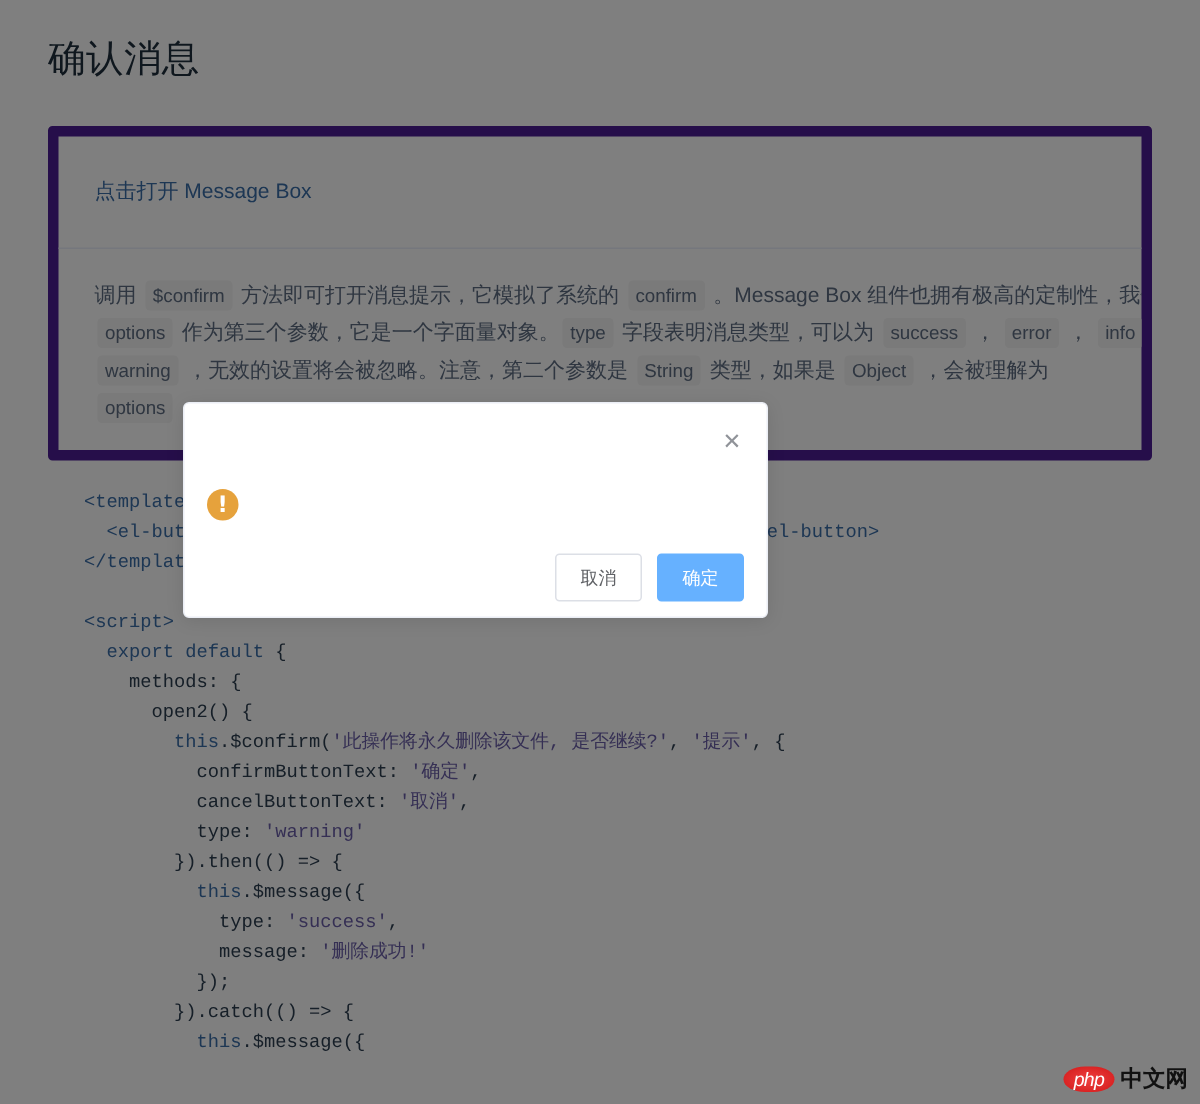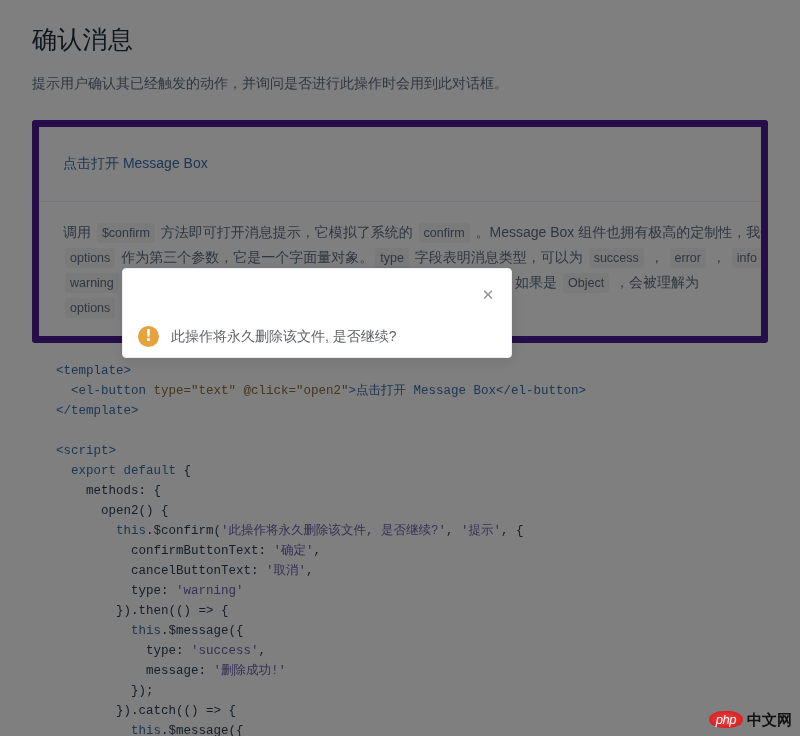--- a/index.html
+++ b/index.html
@@ -224,21 +224,20 @@
     line-height: 15px;
   }
 </style>
 </head>
 <body>
 
 <div id="page">
 
   <div class="doc">
     <h1 class="page-title">确认消息</h1>
-    <p class="page-desc">提示用户确认其已经触发的动作，并询问是否进行此操作时会用到此对话框。</p>
 
     <div class="demo-card">
       <div class="demo-stage">
         <a class="demo-link" href="#">点击打开 Message Box</a>
       </div>
       <div class="demo-desc" id="demo-desc">
           <div><span>调用 </span><span class="inline-code">$confirm</span><span> 方法即可打开消息提示，它模拟了系统的 </span><span class="inline-code">confirm</span><span> 。Message Box 组件也拥有极高的定制性，我们可以传入</span></div>
           <div><span class="inline-code">options</span><span> 作为第三个参数，它是一个字面量对象。</span><span class="inline-code">type</span><span> 字段表明消息类型，可以为 </span><span class="inline-code">success</span><span> ， </span><span class="inline-code">error</span><span> ， </span><span class="inline-code">info</span></div>
           <div><span class="inline-code">warning</span><span> ，无效的设置将会被忽略。注意，第二个参数是 </span><span class="inline-code">String</span><span> 类型，如果是 </span><span class="inline-code">Object</span><span> ，会被理解为 </span></div>
           <div><span class="inline-code">options</span><span> 。</span></div>
@@ -249,21 +248,24 @@
   </div>
 
   <div class="overlay"></div>
 
   <div class="msgbox" role="dialog">
     <div class="msgbox-header">
       <button class="msgbox-close">✕</button>
     </div>
     <div class="msgbox-content">
       <span class="warn-icon">!</span>
-      <span class="msgbox-message">此操作将永久删除该文件, 是否继续?</span>
+    </div>
+    <div class="msgbox-footer">
+      <button class="btn">取消</button>
+      <button class="btn btn-primary">确定</button>
     </div>
   </div>
 
   <div class="watermark">
     <span class="wm-php">php</span>
     <span class="wm-cn">中文网</span>
   </div>
 
 </div>
 

